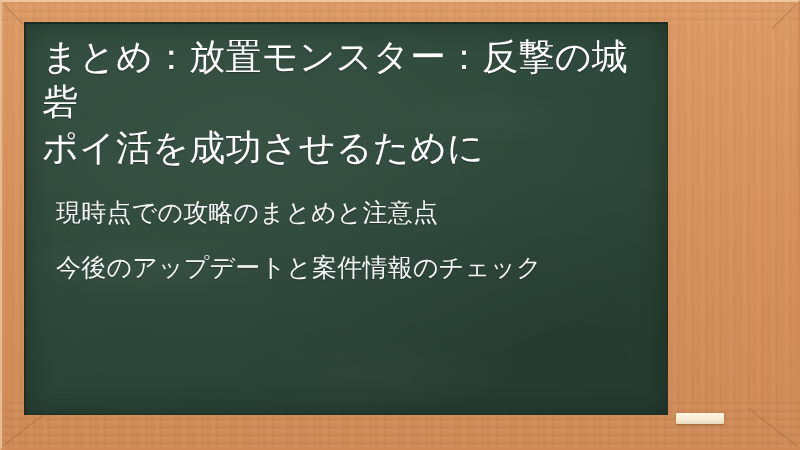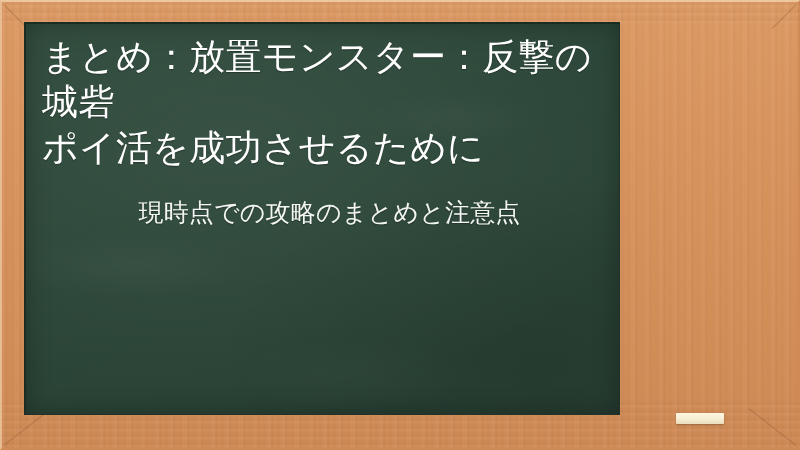--- a/index.html
+++ b/index.html
@@ -69,21 +69,21 @@
   .mitre-tl { left: 2px;   top: 2px;   width: 34px; transform: rotate(45deg); }
   .mitre-tr { right: 2px;  top: 2px;   width: 34px; transform-origin: 100% 0; transform: rotate(-45deg); }
   .mitre-bl { left: 2px;   bottom: 2px; width: 60px; transform-origin: 0 100%; transform: rotate(-38deg); }
   .mitre-br { right: 2px;  bottom: 2px; width: 60px; transform-origin: 100% 100%; transform: rotate(38deg); }
 
   
   .board {
     position: absolute;
     left: 24px;
     top: 22px;
-    width: 596px;
+    width: 644px;
     height: 393px;
     box-sizing: border-box;
     background:
       radial-gradient(ellipse 140% 120% at 35% 30%, rgba(255,255,255,0.055) 0%, rgba(255,255,255,0.0) 55%),
       radial-gradient(ellipse 90% 80% at 85% 85%, rgba(0,0,0,0.10) 0%, rgba(0,0,0,0.0) 60%),
       linear-gradient(160deg, #2e4a3b 0%, #2b4638 45%, #294034 100%);
     border-left: 2px solid #1c2b23;
     border-top: 2px solid #1c2b23;
     border-right: 1px solid #203127;
     border-bottom: 1px solid #203127;
@@ -119,21 +119,20 @@
     margin: 0;
     text-shadow: 0 1px 1px rgba(0,0,0,0.30);
     white-space: pre-line;
   }
 
   
   .list {
     list-style: none;
     margin: 26px 0 4px 0;
     padding: 0 0 0 14px;
-    text-align: center;
   }
   .list-item {
     color: #f4f6f3;
     font-size: 25px;
     line-height: 1.30;
     font-weight: 400;
     letter-spacing: 0.2px;
     margin: 0 0 22px 0;
     text-shadow: 0 1px 1px rgba(0,0,0,0.28);
   }
@@ -166,20 +165,21 @@
   </div>
 
   <div class="board">
     <div class="board-inner">
 
       <h1 class="title">まとめ：放置モンスター：反撃の城砦
 ポイ活を成功させるために</h1>
 
       <ul class="list">
         <li class="list-item">現時点での攻略のまとめと注意点</li>
+        <li class="list-item">今後のアップデートと案件情報のチェック</li>
       </ul>
 
     </div>
   </div>
 
   <div class="chalk"></div>
 
 </div>
 
 </body></html>

